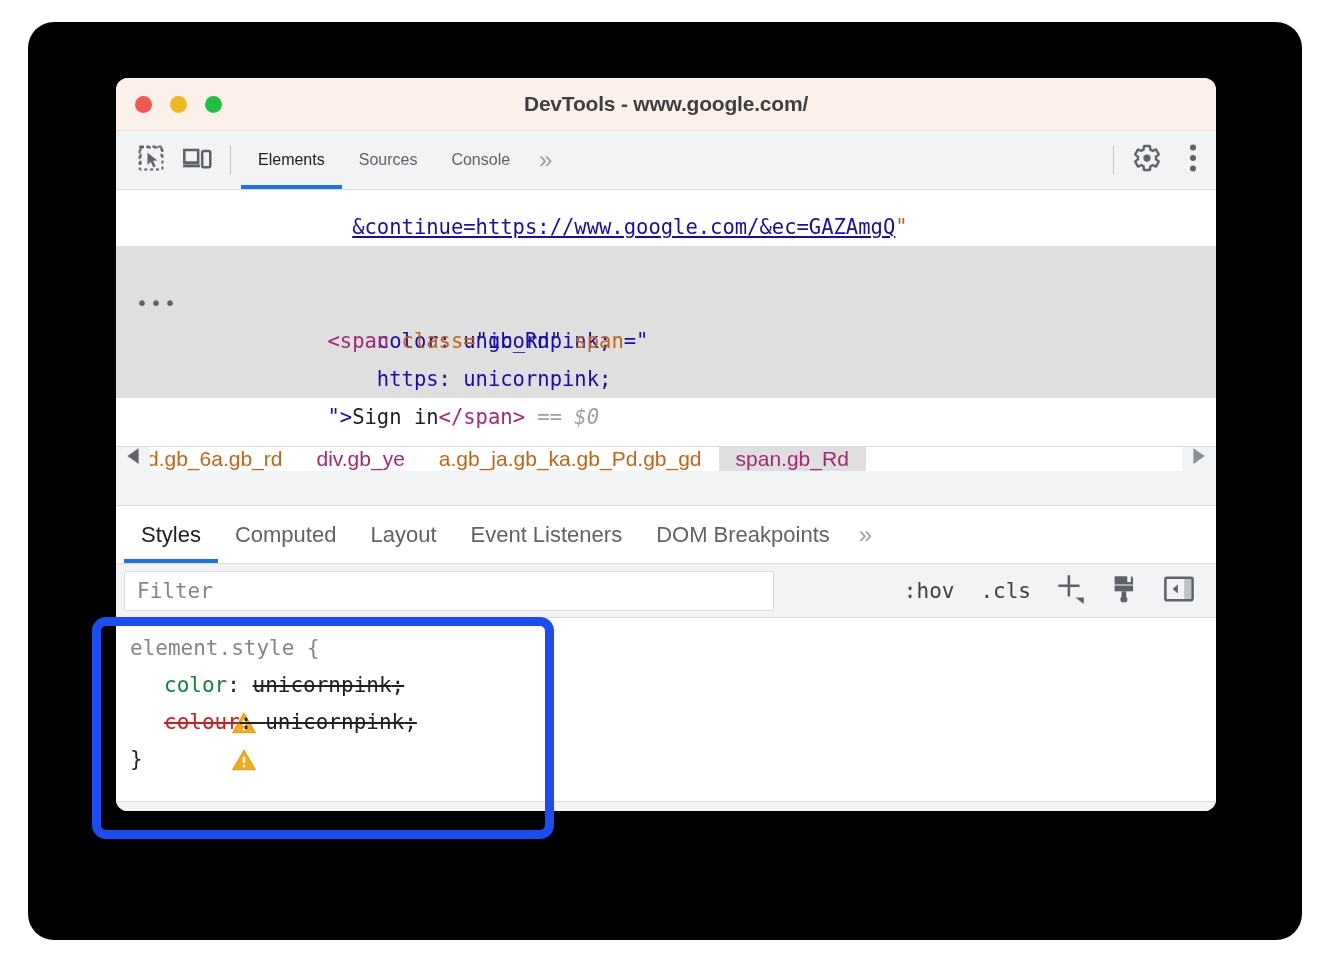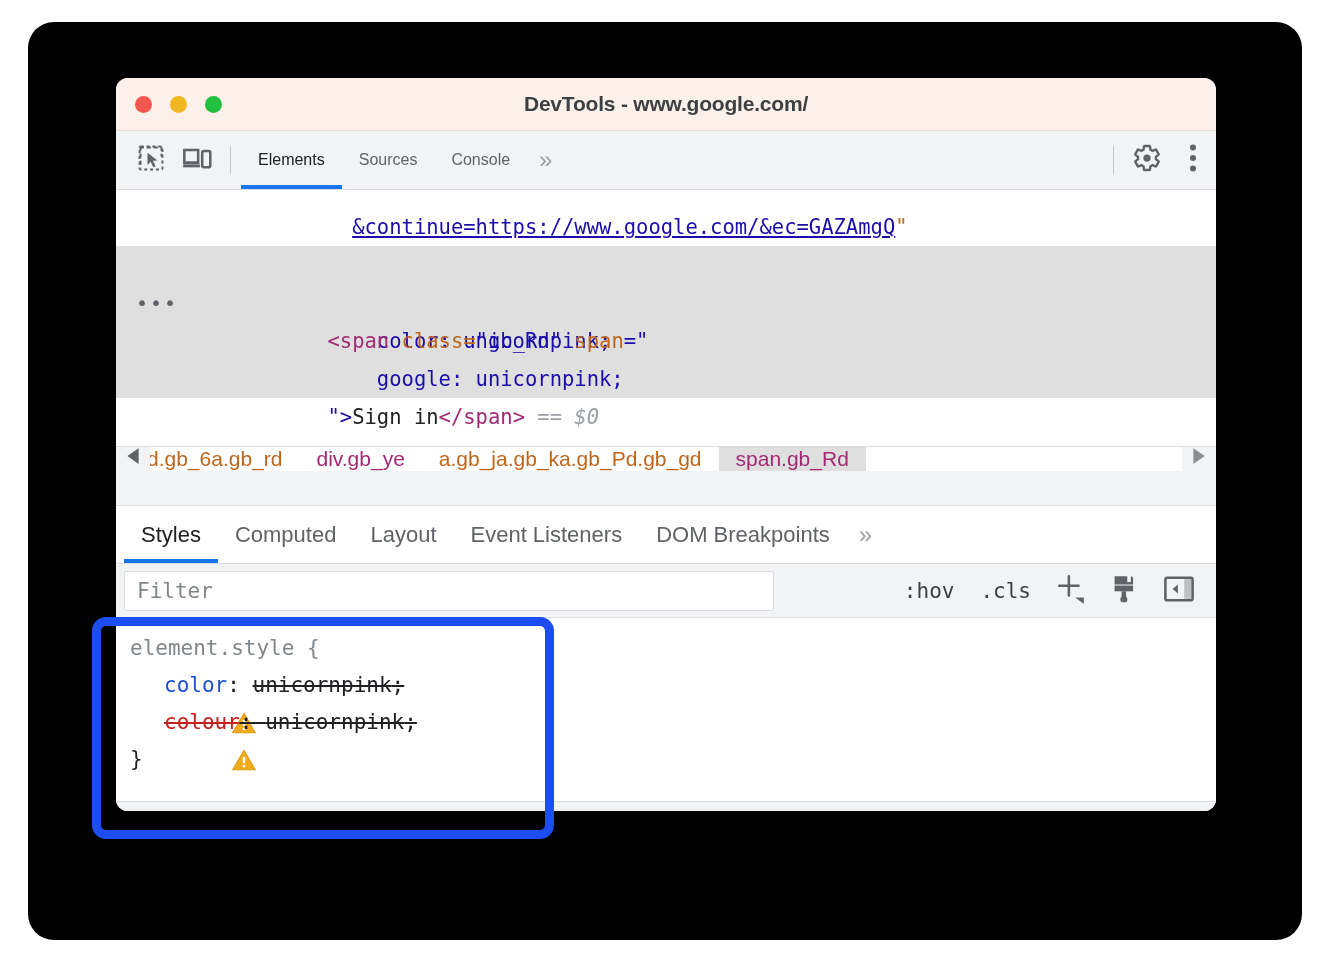--- a/index.html
+++ b/index.html
@@ -297,21 +297,21 @@
     align-items: center;
   }
   .selector-text { color: #80868b; }
   .warn-ico {
     display: inline-block;
     width: 26px;
     height: 26px;
     margin-right: 8px;
     flex: 0 0 auto;
   }
-  .prop-ok     { color: #1d4ed8; }
+  .prop-ok     { color: #15803d; }
   .prop-struck { color: #c5221f; text-decoration: line-through; }
   .val-struck  { color: #202124; text-decoration: line-through; }
   .punct       { color: #202124; }
   .punct-struck{ color: #202124; text-decoration: line-through; }
   .brace       { color: #202124; }
 
   #styles-bottom-strip {
     position: absolute;
     left: 0; right: 0; bottom: 0;
     height: 12px;
@@ -412,21 +412,21 @@
     <div class="dom-line dom-row-sel" style="position:relative;">
       <span id="dots-badge">•••</span>
       <span class="c-text">          </span><span class="c-tag">&lt;span </span><span class="c-attr">class</span><span class="c-attr">=</span><span class="c-val">"gb_Rd"</span><span class="c-attr"> span</span><span class="c-val">="</span>
     </div>
 
     <div class="dom-line dom-row-sel">
       <span class="c-text">              </span><span class="c-val">color: unicornpink;</span>
     </div>
 
     <div class="dom-line dom-row-sel">
-      <span class="c-text">              </span><span class="c-val">google: unicornpink;</span>
+      <span class="c-text">              </span><span class="c-val">https: unicornpink;</span>
     </div>
 
     <div class="dom-line dom-row-sel">
       <span class="c-text">          </span><span class="c-val">"&gt;</span><span class="c-text">Sign in</span><span class="c-tag">&lt;/span&gt;</span><span class="c-gray"> == </span><span class="c-dollar">$0</span>
     </div>
 
     <div class="dom-line">
       <span class="c-text">        </span><span class="c-tag">&lt;/a&gt;</span>
     </div>
   </div>

